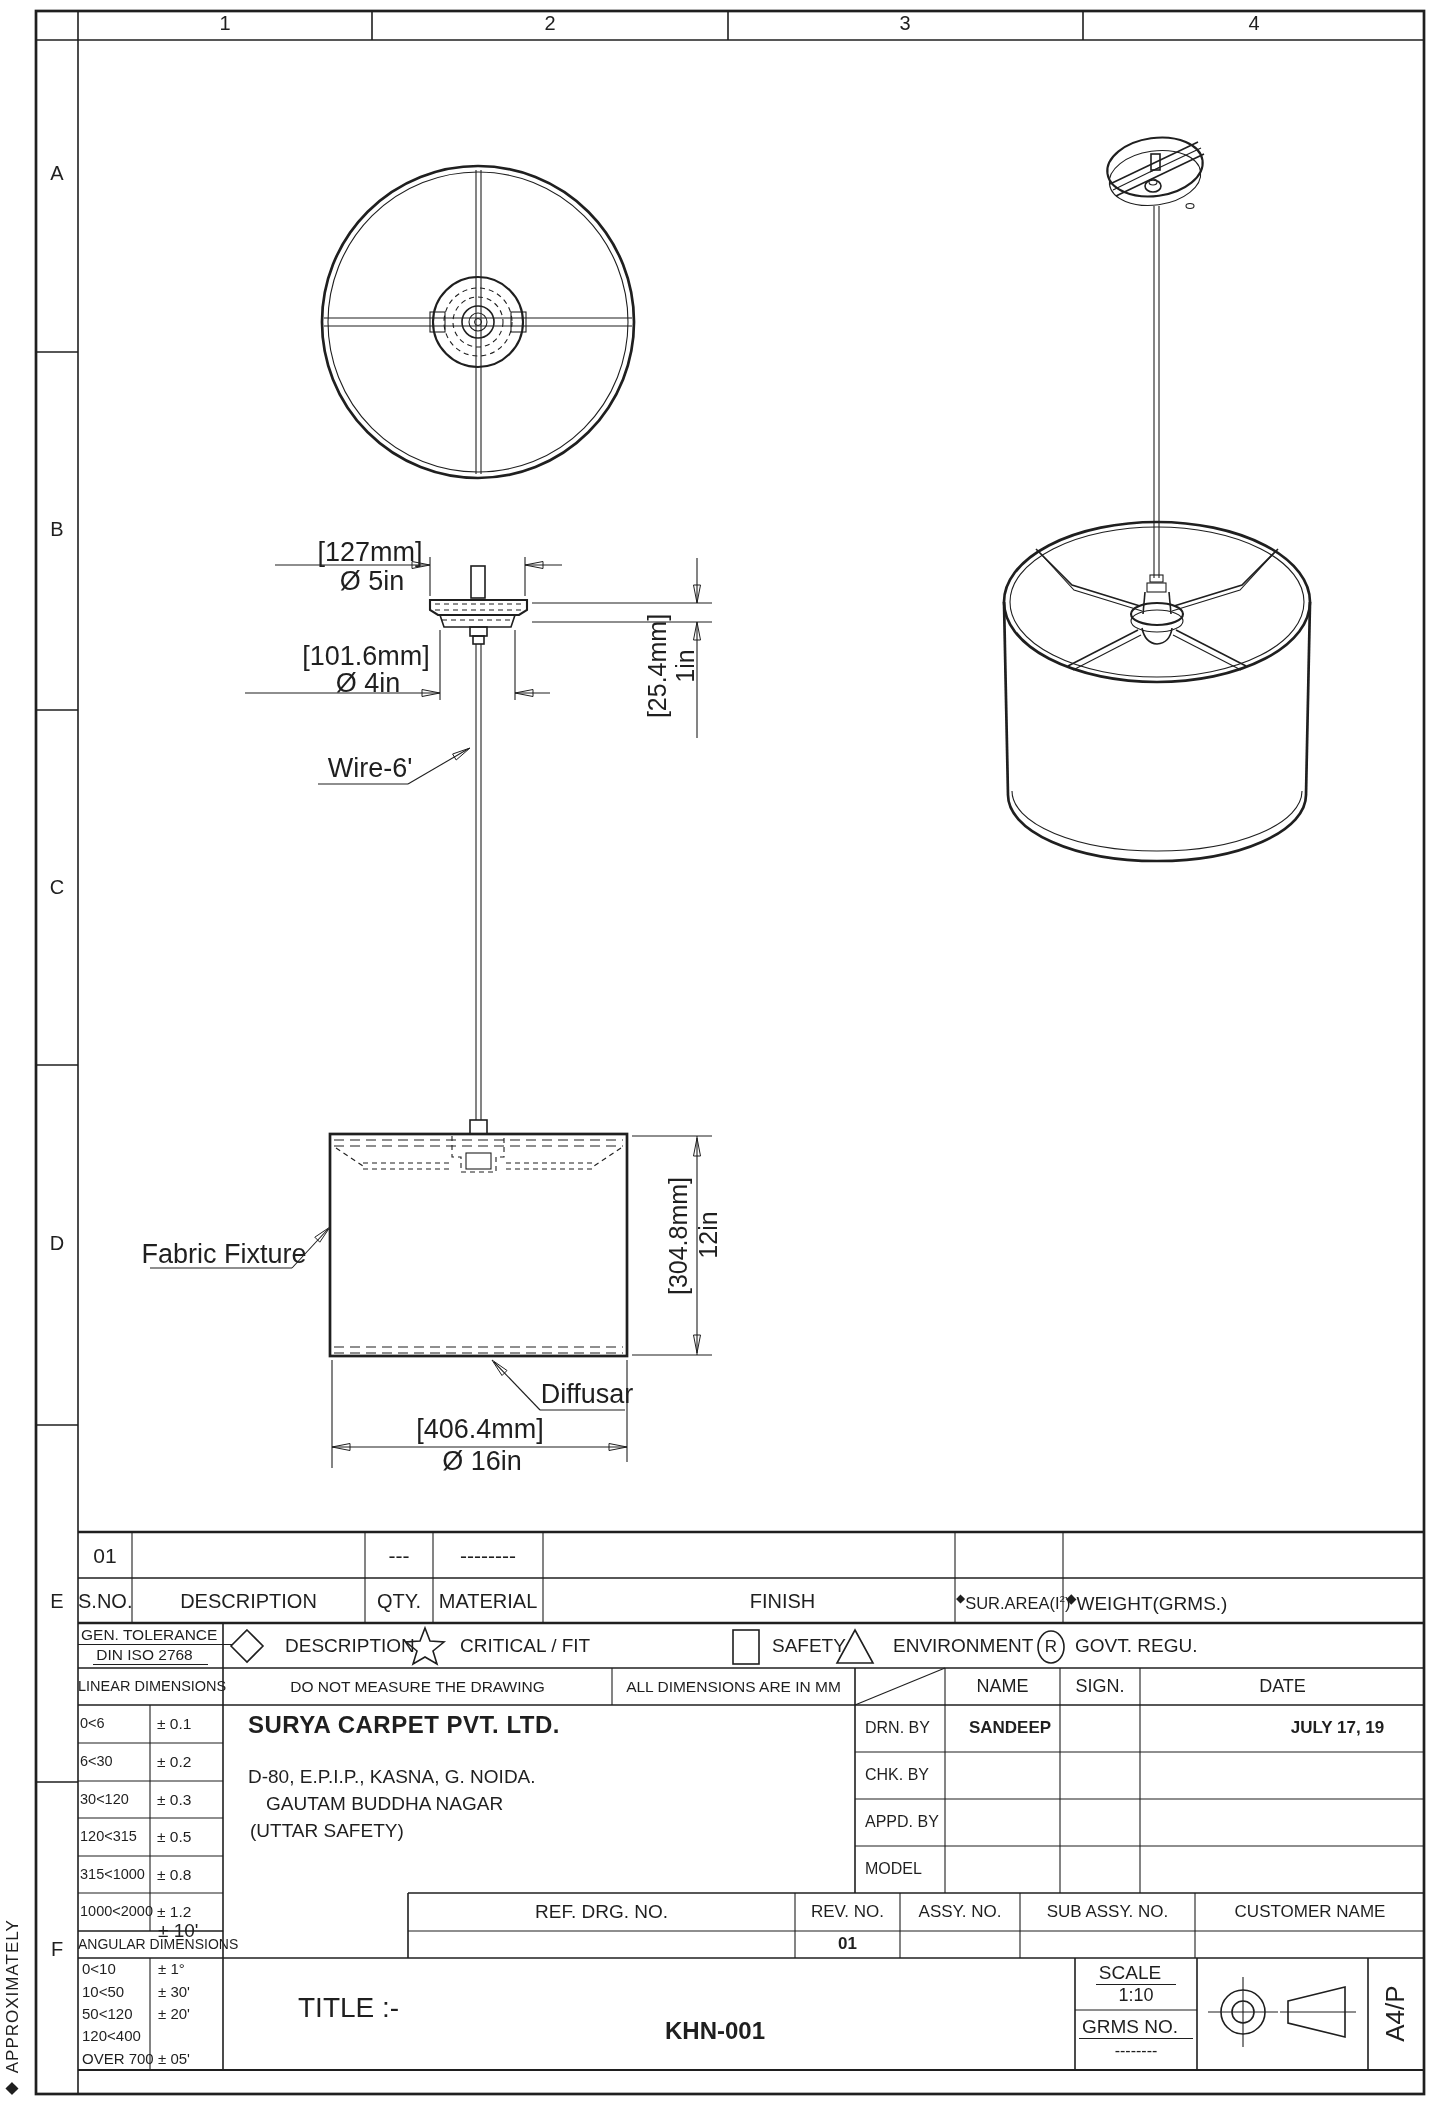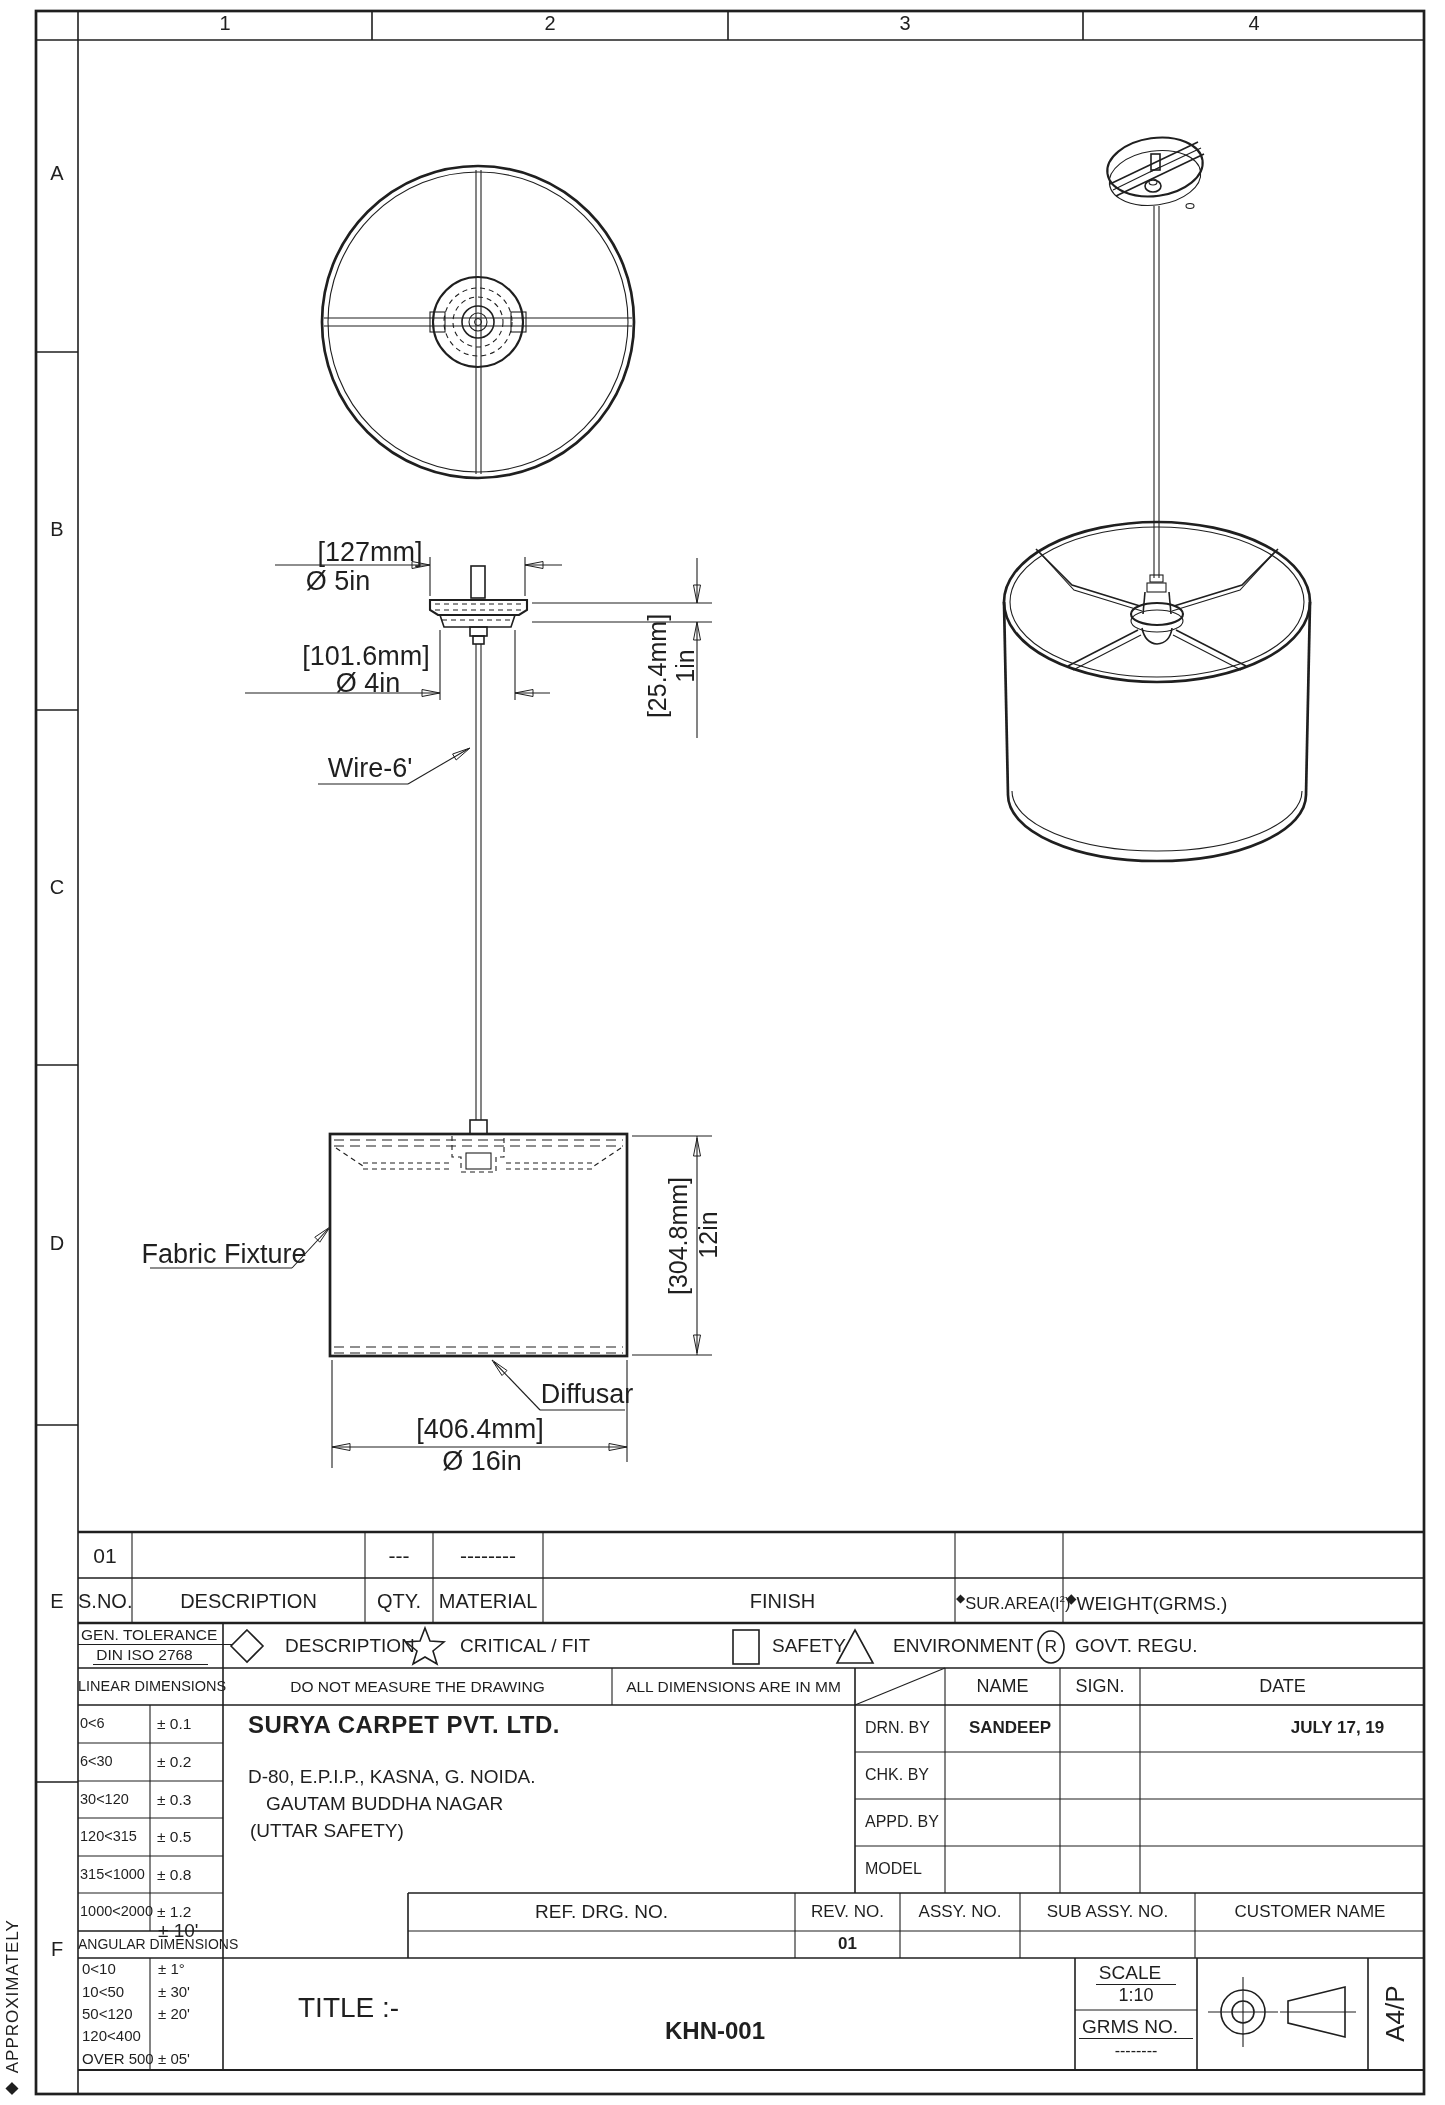--- a/index.html
+++ b/index.html
@@ -238,21 +238,21 @@
 <div class="t c" style="left:1134px;top:12px;width:240px;font-size:20px">4</div>
 <div class="t c" style="left:40px;top:162px;width:34px;font-size:20px">A</div>
 <div class="t c" style="left:40px;top:518px;width:34px;font-size:20px">B</div>
 <div class="t c" style="left:40px;top:876px;width:34px;font-size:20px">C</div>
 <div class="t c" style="left:40px;top:1232px;width:34px;font-size:20px">D</div>
 <div class="t c" style="left:40px;top:1590px;width:34px;font-size:20px">E</div>
 <div class="t c" style="left:40px;top:1938px;width:34px;font-size:20px">F</div>
 <div class="vside" style="left:3px;top:1838px;height:262px"><span>◆</span>&nbsp;<span>APPROXIMATELY</span></div>
 
 <div class="t c" style="left:315px;top:537px;width:110px;font-size:27px">[127mm]</div>
-<div class="t c" style="left:298px;top:566px;width:80px;font-size:27px">Ø 5in</div>
+<div class="t c" style="left:332px;top:566px;width:80px;font-size:27px">Ø 5in</div>
 <div class="t c" style="left:296px;top:641px;width:140px;font-size:27px">[101.6mm]</div>
 <div class="t c" style="left:323px;top:668px;width:90px;font-size:27px">Ø 4in</div>
 <div class="t rot" style="left:587px;top:652px;width:140px;font-size:25px">[25.4mm]</div>
 <div class="t rot" style="left:660px;top:652px;width:50px;font-size:25px">1in</div>
 <div class="t c" style="left:315px;top:753px;width:110px;font-size:27px">Wire-6'</div>
 <div class="t c" style="left:139px;top:1239px;width:170px;font-size:27px">Fabric Fixture</div>
 <div class="t rot" style="left:598px;top:1222px;width:160px;font-size:25px">[304.8mm]</div>
 <div class="t rot" style="left:673px;top:1221px;width:70px;font-size:25px">12in</div>
 <div class="t c" style="left:527px;top:1379px;width:120px;font-size:27px">Diffusar</div>
 <div class="t c" style="left:410px;top:1414px;width:140px;font-size:27px">[406.4mm]</div>
@@ -302,21 +302,21 @@
 
 <div class="t c" style="left:78px;top:1937px;width:145px;font-size:14px">ANGULAR DIMENSIONS</div>
 <div class="t" style="left:82px;top:1961px;font-size:15px">0&lt;10</div>
 <div class="t" style="left:158px;top:1961px;font-size:15px">± 1°</div>
 <div class="t" style="left:82px;top:1984px;font-size:15px">10&lt;50</div>
 <div class="t" style="left:158px;top:1984px;font-size:15px">± 30'</div>
 <div class="t" style="left:82px;top:2006px;font-size:15px">50&lt;120</div>
 <div class="t" style="left:158px;top:2006px;font-size:15px">± 20'</div>
 <div class="t" style="left:82px;top:2028px;font-size:15px">120&lt;400</div>
 <div class="t" style="left:158px;top:1920px;font-size:19px">± 10'</div>
-<div class="t" style="left:82px;top:2051px;font-size:15px">OVER 500</div>
+<div class="t" style="left:82px;top:2051px;font-size:15px">OVER 700</div>
 <div class="t" style="left:158px;top:2051px;font-size:15px">± 05'</div>
 
 <div class="t b" style="left:248px;top:1712px;font-size:24px;letter-spacing:0.5px">SURYA CARPET PVT. LTD.</div>
 <div class="t" style="left:248px;top:1766px;font-size:19px">D-80, E.P.I.P., KASNA, G. NOIDA.</div>
 <div class="t" style="left:266px;top:1793px;font-size:19px">GAUTAM BUDDHA NAGAR</div>
 <div class="t" style="left:250px;top:1820px;font-size:19px">(UTTAR SAFETY)</div>
 
 <div class="t" style="left:865px;top:1719px;font-size:16px">DRN. BY</div>
 <div class="t" style="left:865px;top:1766px;font-size:16px">CHK. BY</div>
 <div class="t" style="left:865px;top:1813px;font-size:16px">APPD. BY</div>

